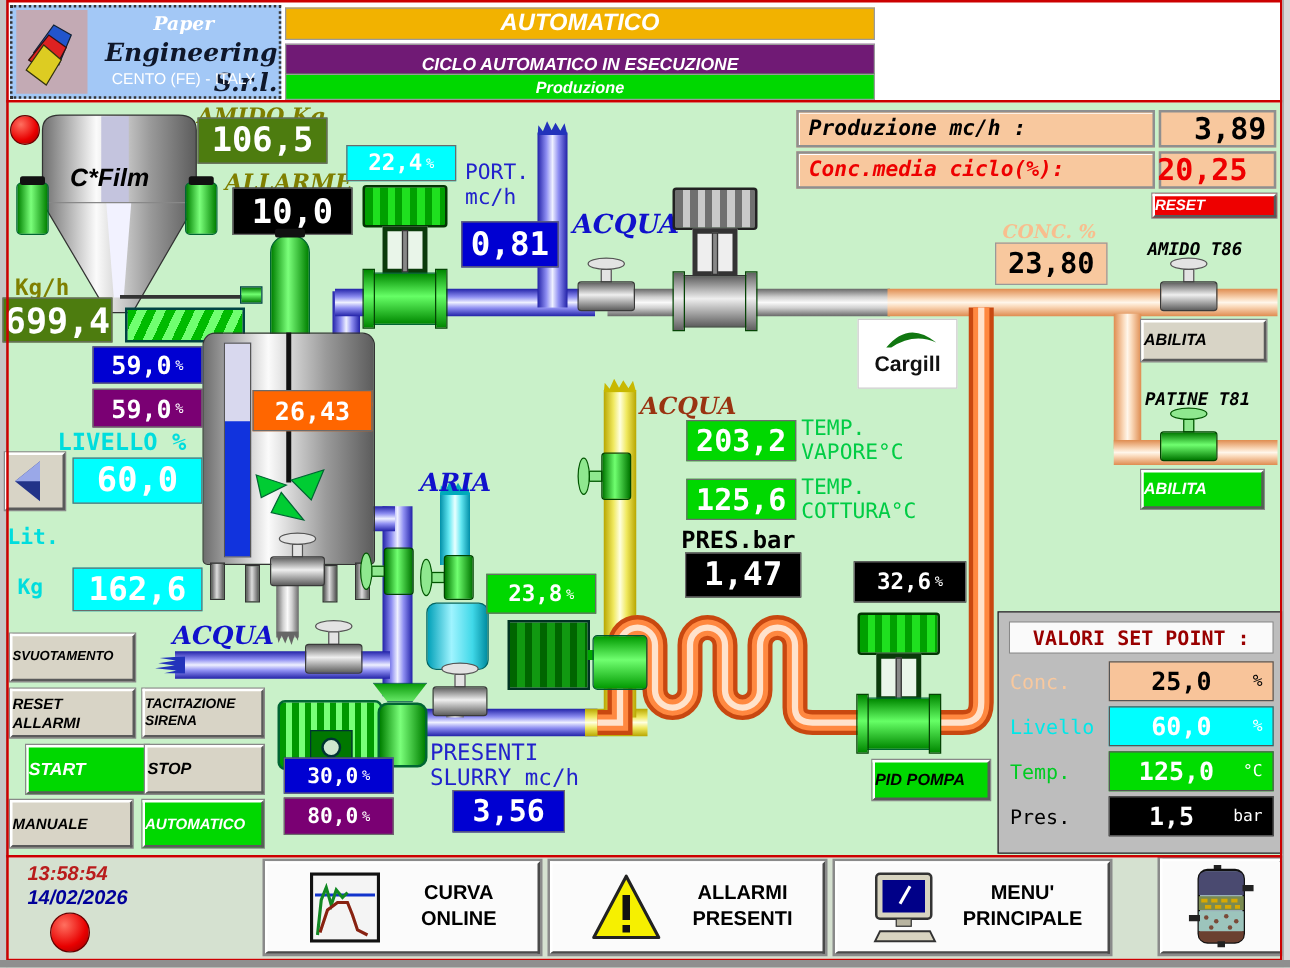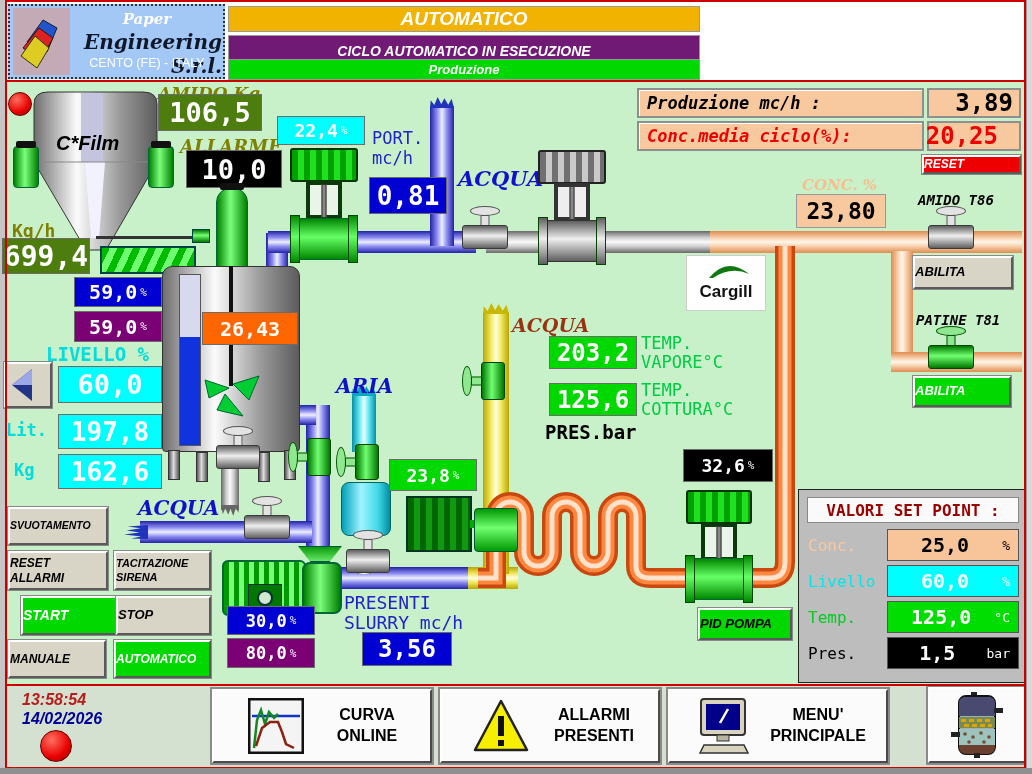--- a/index.html
+++ b/index.html
@@ -250,21 +250,20 @@
   </div>
   <div class="lbl mono" style="left:46px;top:343px;font-size:19px;font-weight:bold;color:#00dddd">LIVELLO %</div>
   <div class="disp bg-cyan" style="left:58px;top:366px;width:104px;height:37px;font-size:27px">60,0</div>
   <div class="btn3d" style="left:4px;top:362px;width:48px;height:46px">
     <svg width="34" height="36" viewBox="0 0 34 36">
       <polygon points="26,2 6,18 26,34" fill="#223388"></polygon>
       <polygon points="26,2 6,18 26,18" fill="#9aa8e8"></polygon>
     </svg>
   </div>
   <div class="lbl mono" style="left:6px;top:420px;font-size:17px;font-weight:bold;color:#00dddd">Lit.</div>
-  <div class="disp bg-cyan" style="left:58px;top:414px;width:104px;height:35px;font-size:26px">197,8</div>
   <div class="lbl mono" style="left:14px;top:460px;font-size:17px;font-weight:bold;color:#00dddd">Kg</div>
   <div class="disp bg-cyan" style="left:58px;top:454px;width:104px;height:35px;font-size:26px">162,6</div>
   <div class="lbl serif-lbl" style="left:138px;top:496px;font-size:20px;color:#1111cc">ACQUA</div>
   <div class="mv gray" style="left:244px;top:496px;width:46px;height:48px">
     <div class="h"></div>
       <div class="s"></div>
       <div class="b"></div>
   </div>
   <div class="mv lh green" style="left:288px;top:434px;width:44px;height:46px">
     <div class="h"></div>
@@ -341,20 +340,21 @@
   </div>
 
   <div class="lbl serif-lbl" style="left:512px;top:314px;font-size:19px;color:#993311">ACQUA</div>
   <div class="disp bg-green" style="left:549px;top:336px;width:88px;height:33px;font-size:24px">203,2</div>
   <div class="lbl mono" style="left:641px;top:333px;font-size:17px;color:#00cc44">TEMP.</div>
   <div class="lbl mono" style="left:641px;top:352px;font-size:17px;color:#00cc44">VAPORE°C</div>
   <div class="disp bg-green" style="left:549px;top:383px;width:88px;height:33px;font-size:24px">125,6</div>
   <div class="lbl mono" style="left:641px;top:380px;font-size:17px;color:#00cc44">TEMP.</div>
   <div class="lbl mono" style="left:641px;top:399px;font-size:17px;color:#00cc44">COTTURA°C</div>
   <div class="lbl mono" style="left:545px;top:421px;font-size:19px;font-weight:bold;color:#000">PRES.bar</div>
+  <div class="disp bg-black" style="left:548px;top:442px;width:93px;height:36px;font-size:26px">1,47</div>
 
   <div class="disp bg-black" style="left:683px;top:449px;width:90px;height:33px;font-size:18px">
     <span>32,6</span>
       <span class="unit">%</span>
   </div>
   <div class="cv green" style="left:686px;top:490px;width:66px;height:110px">
     <div class="act"></div>
     <div class="yoke"></div>
     <div class="stem"></div>
     <div class="body"></div>

